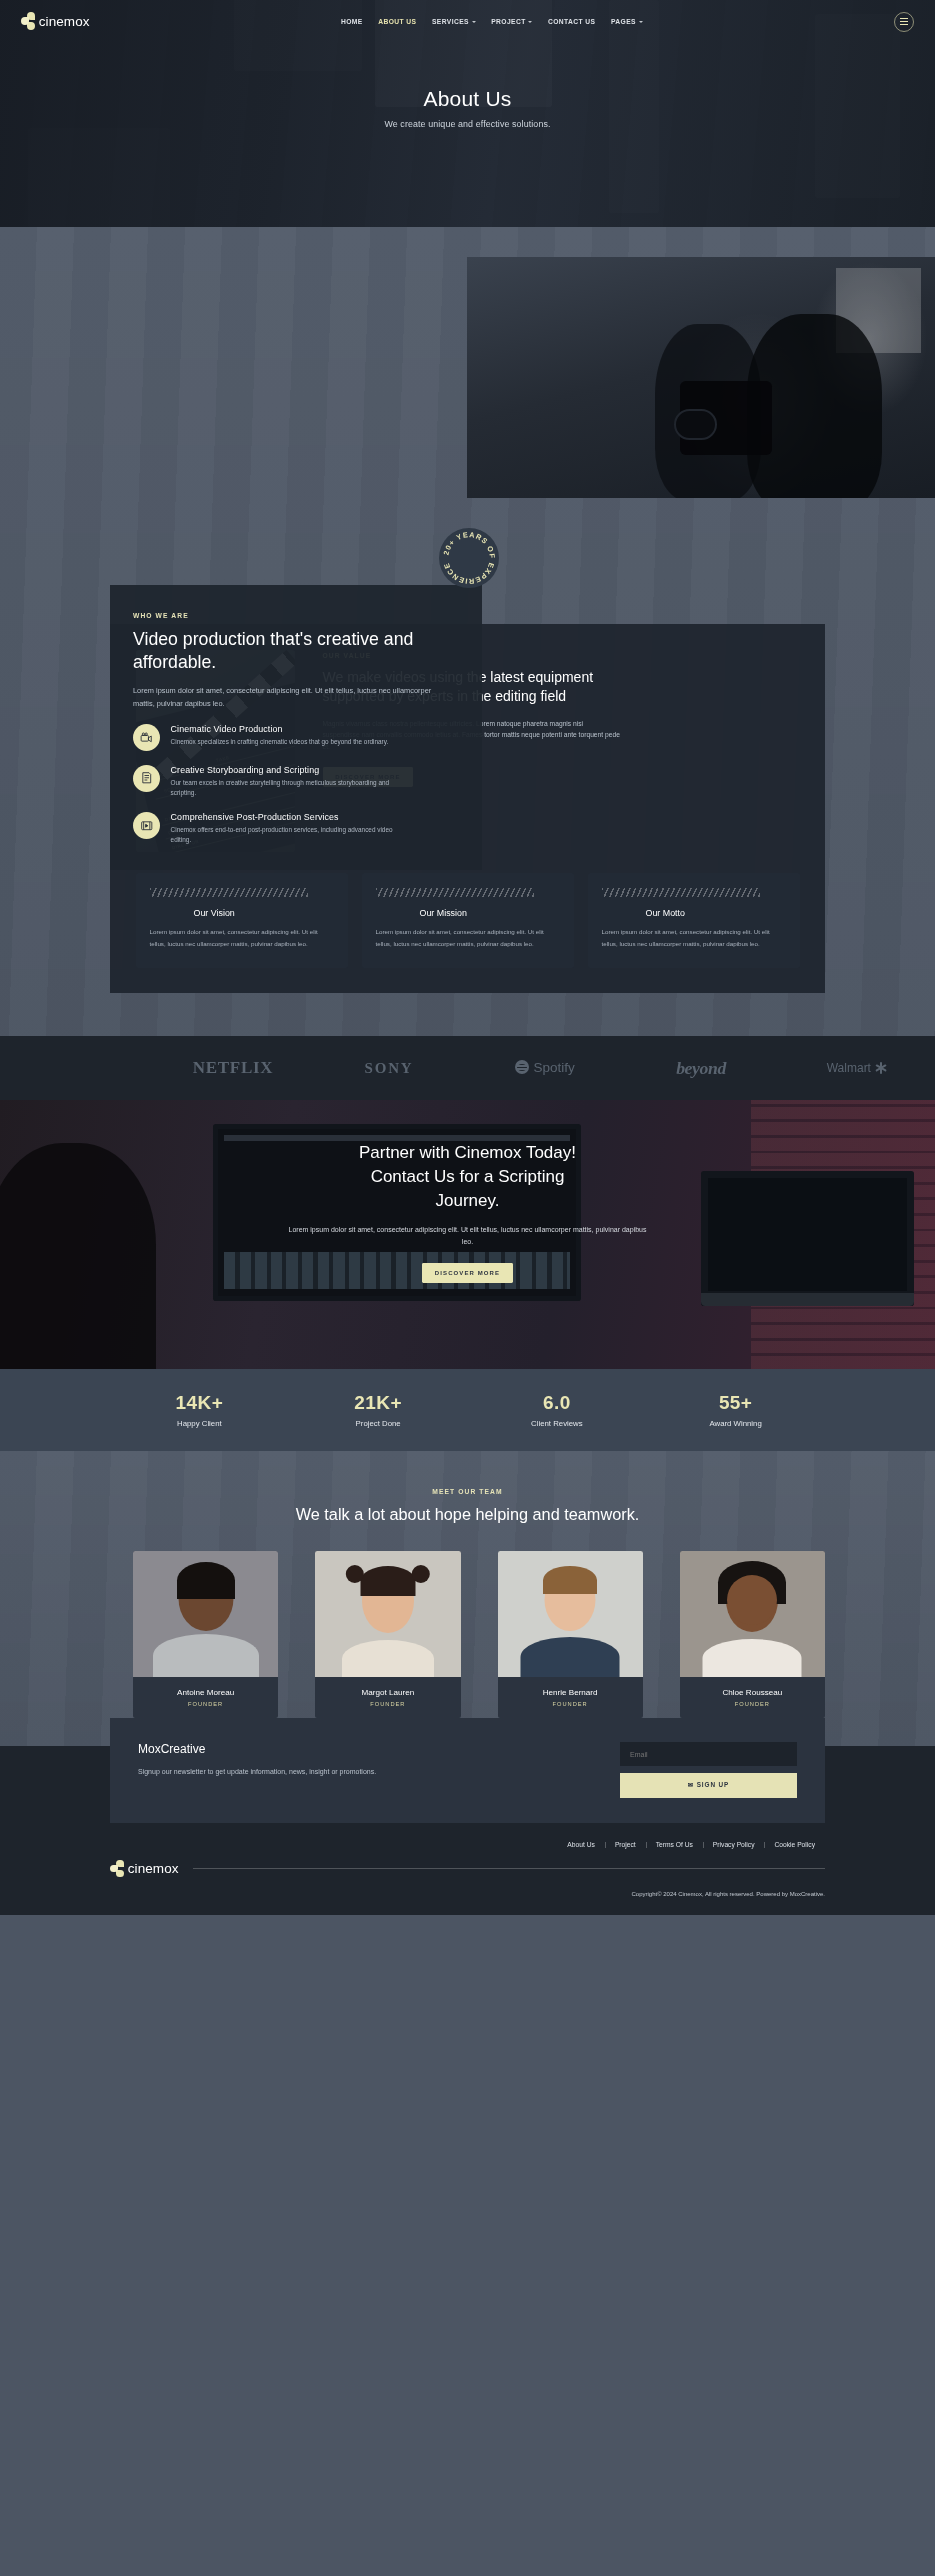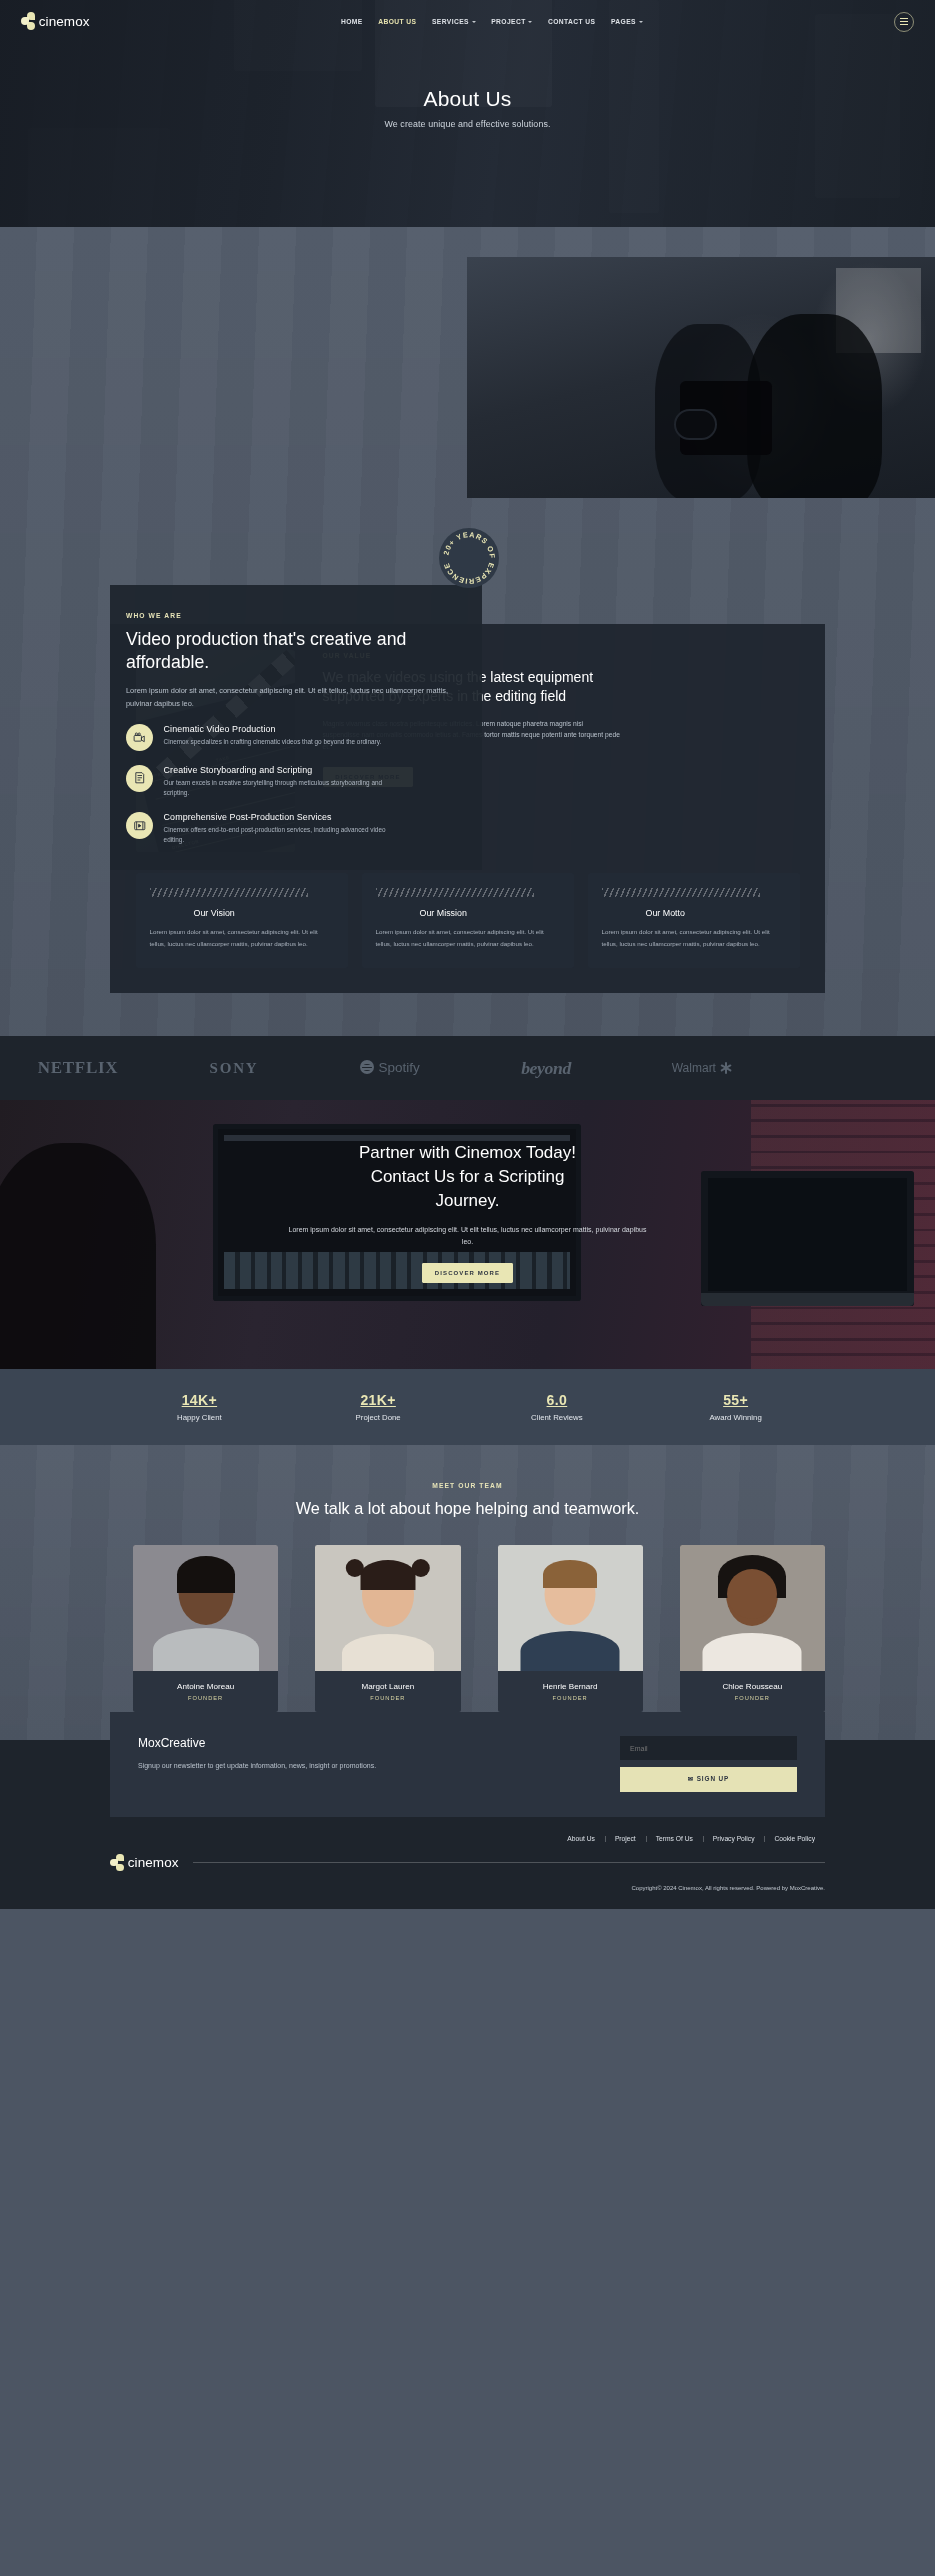--- a/index.html
+++ b/index.html
@@ -81,21 +81,21 @@
   .who-photo .f { position:absolute; background:rgba(10,12,16,.72); border-radius:40% 40% 30% 30%; }
   .who-photo .f1 { width:106px; height:177px; left:188px; top:67px; }
   .who-photo .f2 { width:135px; height:198px; left:280px; top:57px; background:rgba(6,8,11,.82); }
   .who-photo .cam { position:absolute; left:213px; top:124px; width:92px; height:74px; background:rgba(5,6,9,.9); border-radius:5.7px; }
   .who-photo .lens { position:absolute; left:207px; top:152px; width:43px; height:31px; background:#0a0c10; border-radius:15.6px; border:2.1px solid #20252d;}
   .who-photo .win { position:absolute; right:14px; top:11.3px; width:85px; height:85px; background:rgba(255,255,255,.2); }
 
   .who-card {
     position:absolute; left:110px; top:358px; width:372px;
     background:rgba(30,37,46,.94);
-    padding:27px 28px 24px 16px;
+    padding:27px 28px 24px 23px;
     z-index:3;
   }
   .eyebrow { font-size:6.7px; letter-spacing:1.1px; color:#e7e4b8; font-weight:700; }
   .h2 { font-size:17.7px; line-height:1.28; font-weight:400; margin-top:9.2px; color:#fff; }
   .body-sm { font-size:7.4px; line-height:1.75; color:#b9c2cc; }
   .who-card .body-sm { margin-top:11.3px; }
 
   .feat { display:flex; gap:10.6px; margin-top:13.5px; align-items:flex-start; }
   .feat-ico {
     flex:0 0 auto; width:27px; height:27px; border-radius:50%;
@@ -142,21 +142,21 @@
     height:8.5px; width:86%;
     background:repeating-linear-gradient(115deg, rgba(255,255,255,.30) 0 1.4px, transparent 1.4px 5px);
     margin-bottom:11.3px;
   }
   .tri-t { font-size:8.9px; color:#fff;margin-left:44px; }
   .tri-d { font-size:6.2px; line-height:1.85; color:#a9b2bd; margin-top:8.5px; }
 
   
   .logos {
     background:#1e242c; height:64px;
-    display:flex; align-items:center; justify-content:flex-start; gap:0;
+    display:flex; align-items:center; justify-content:flex-end; gap:0;
     margin-top:43px;
   }
   .logo-item { color:#59636f; flex:0 0 auto; width:156px; text-align:center; }
   .lg-netflix { font-family:"Liberation Serif",serif; font-weight:700; font-size:17px; letter-spacing:0.7px; }
   .lg-sony { font-family:"Liberation Serif",serif; font-weight:700; font-size:15px; letter-spacing:1.8px; }
   .lg-spotify { font-size:13.5px; display:inline-flex; align-items:center; gap:4.3px; }
   .lg-spotify .dot { width:14px;height:14px;border-radius:50%;background:#59636f; display:inline-block; position:relative; }
   .lg-spotify .dot::after{content:"";position:absolute;left:2.1px;top:3.5px;width:10px;height:7px;background:repeating-linear-gradient(180deg,#1e242c 0 1.1px,transparent 1.1px 2.8px);border-radius:50%;}
   .lg-vimeo { font-family:"Liberation Serif",serif; font-style:italic; font-weight:700; font-size:17.7px; letter-spacing:-0.4px; }
   .lg-walmart { font-size:12px; display:inline-flex; align-items:center; gap:4.3px; }
@@ -181,21 +181,21 @@
   .cta .lap .kb { position:absolute; left:0; right:0; bottom:0; height:12.8px; background:#262c33; border-radius:0 0 4.3px 4.3px; }
   .cta .person { position:absolute; left:-14px; top:43px; width:170px; height:227px; background:rgba(10,9,12,.85); border-radius:45% 45% 0 0; }
   .cta .brick { position:absolute; right:0; top:0; width:184px; height:269px; background:repeating-linear-gradient(0deg,rgba(120,60,70,.35) 0 12.8px,rgba(60,30,40,.35) 12.8px 15.6px); }
   .cta-inner { position:relative; z-index:4; text-align:center; padding-top:41px; }
   .cta-title { font-size:17px; line-height:1.42; font-weight:400; color:#fff; }
   .cta-sub { font-size:7px; line-height:1.8; color:#d6dae0; margin-top:10px; }
 
   
   .stats { background:#3b4553; display:flex; padding:23px 110px; }
   .stat { flex:1; text-align:center; }
-  .stat-n { font-size:14px; color:#e9e6b4; font-weight:700; letter-spacing:0.4px;text-decoration:underline; }
+  .stat-n { font-size:19px; color:#e9e6b4; font-weight:700; letter-spacing:0.4px; }
   .stat-l { font-size:7.8px; color:#e3e7ec; margin-top:4.3px; }
 
   
   .team { padding:37px 110px 28px 110px; text-align:center; }
   .team .h2 { font-size:16.3px; line-height:1.35; margin-top:8.5px; }
   .team-grid { display:flex; gap:14px; margin-top:25.5px; }
   .member { flex:1; background:#2b333f; border-radius:2.1px; overflow:hidden;margin-left:23px; }
   .member-photo { height:126px; position:relative; overflow:hidden; }
   .member-photo .head { position:absolute; left:50%; transform:translateX(-50%); border-radius:50%; }
   .member-photo .body { position:absolute; left:50%; transform:translateX(-50%); bottom:0; border-radius:50% 50% 0 0; }

